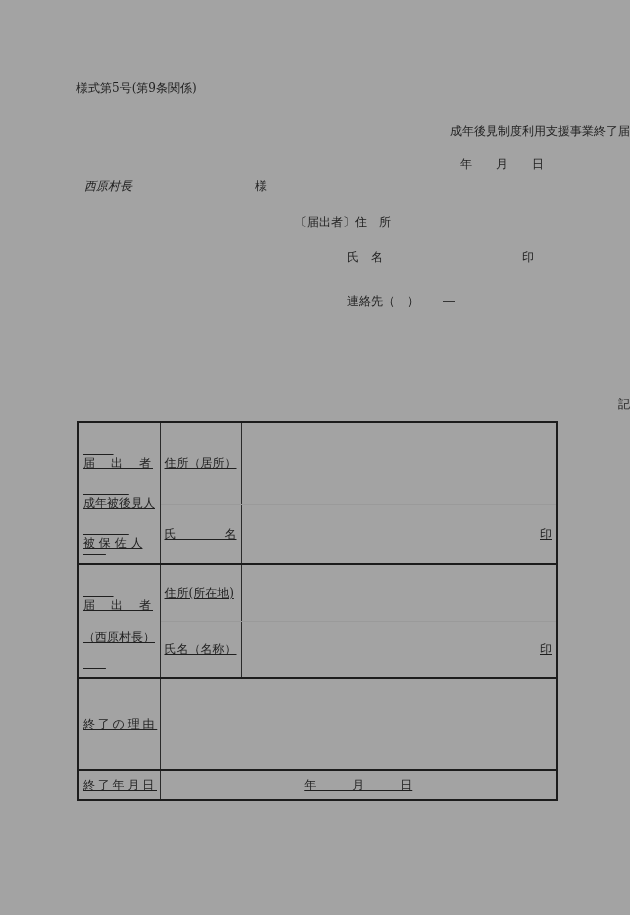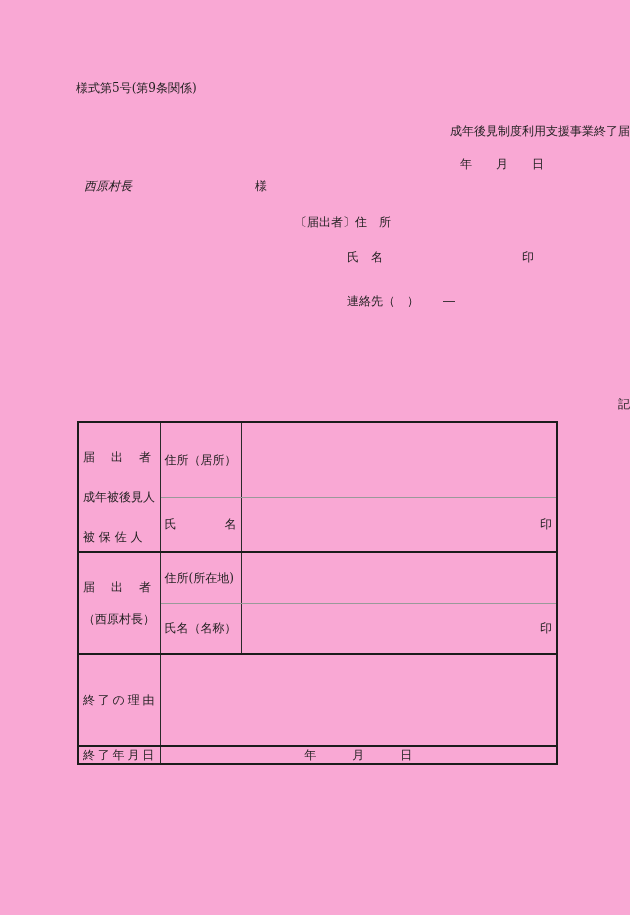--- a/index.html
+++ b/index.html
@@ -1,21 +1,21 @@
 <!DOCTYPE html>
 <html><head>
 <meta charset="utf-8">
 <style>
   * { margin: 0; padding: 0; box-sizing: border-box; }
   html, body { background: #ffffff; }
   .page {
     position: relative;
     width: 630px;
     height: 915px;
-    background: #f9a8d4;
+    background: #a3a3a3;
     font-family: "DejaVu Serif", "Liberation Serif", serif;
     color: #1f1f1f;
     font-size: 12px;
     line-height: 1;
     overflow: hidden;
   }
   .abs { position: absolute; white-space: pre; }
   .centered { position: absolute; left: 0; width: 630px; text-align: right; white-space: pre; }
 
   .para { position: absolute; left: 66px; top: 319px; width: 500px; }
@@ -31,23 +31,24 @@
     font-size: 12px;
     color: #1f1f1f;
     border: 2px solid #1c1c1c;
   }
   table.form-table td {
     border-left: 1px solid #2a2a2a;
     border-right: 1px solid #2a2a2a;
     border-top: 1px solid #9a9a9a;
     border-bottom: 1px solid #9a9a9a;
     vertical-align: middle;
-    padding: 2px 4px;
+    padding: 8px 4px;
     white-space: pre;
     overflow: hidden;
+    text-decoration: underline;
   }
   tr.thick > td { border-top: 2px solid #1c1c1c; }
   .col-role { width: 82px; }
   .col-label { width: 81px; }
   .col-value { width: 316px; }
 
   td.role-cell { vertical-align: top; padding: 4px 4px; }
   .role-flex { display: flex; flex-direction: column; justify-content: space-between; height: 100%; }
   .role-title { letter-spacing: 2px; line-height: 16px; }
   .subject-stack .line { line-height: 16px; }

